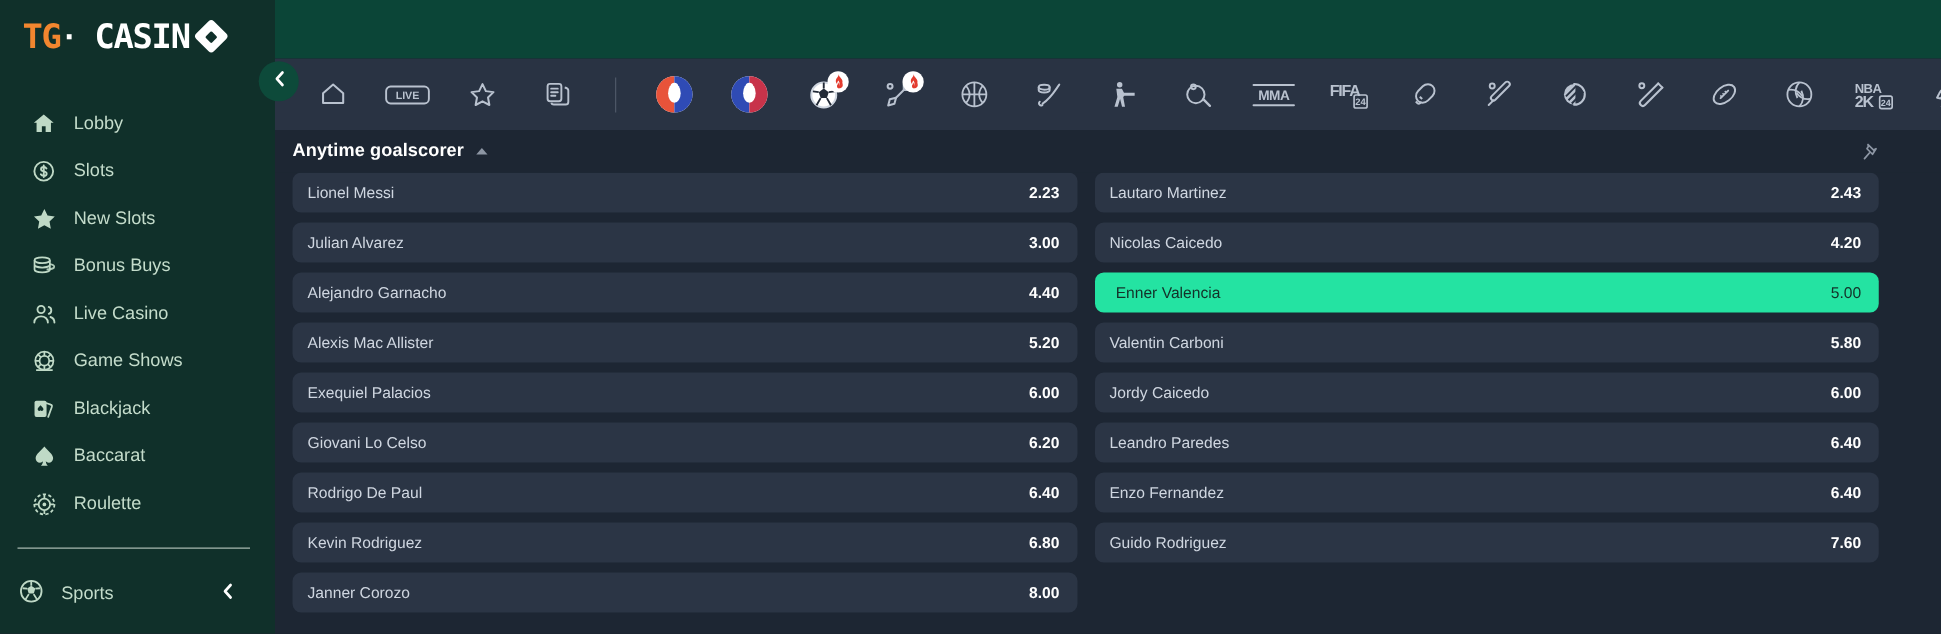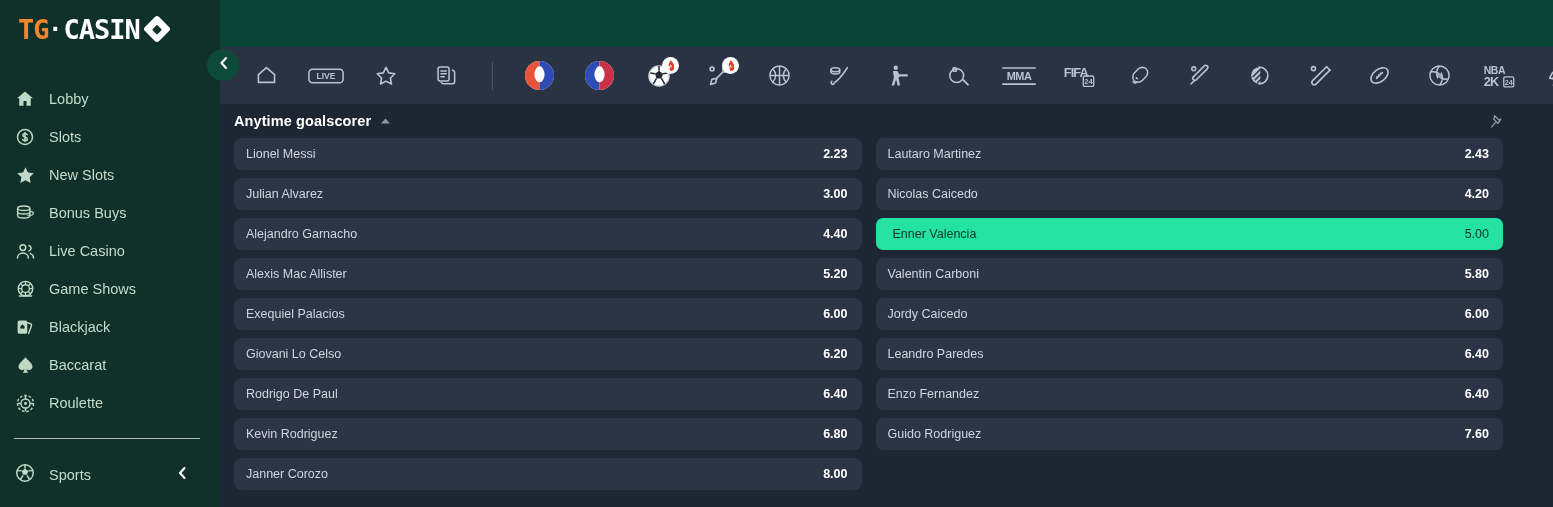--- a/index.html
+++ b/index.html
@@ -21,37 +21,37 @@
     height: 58px; display: flex; align-items: center; padding-left: 18px;
   }
   .logo { display: flex; align-items: center; gap: 2px; }
   .logo-tg {
     font-family: "DejaVu Sans Mono", monospace;
     font-size: 27px; font-weight: 700; color: #f2862f; letter-spacing: -1px;
   }
   .logo-dot { color: #ffffff; font-size: 27px; font-weight: 700; line-height: 1; margin: 0 1px; }
   .logo-casino {
     font-family: "DejaVu Sans Mono", monospace;
-    font-size: 27px; font-weight: 700; color: #ffffff; letter-spacing: -1px;
+    font-size: 27px; font-weight: 700; color: #ffffff; letter-spacing: -1px; margin-left: 12px;
   }
   .logo-diamond {
     width: 20px; height: 20px; background: #ffffff;
     transform: rotate(45deg); margin-left: 5px; position: relative;
     border-radius: 3px;
   }
   .logo-diamond::after {
     content: ""; position: absolute; width: 7px; height: 7px;
     background: #10302a; border-radius: 1px;
     top: 6.5px; left: 6.5px;
   }
 
   .nav { padding-top: 22px; display: flex; flex-direction: column; }
   .nav-item {
     height: 38px; display: flex; align-items: center;
-    padding-left: 14px; gap: 13px; cursor: pointer;
+    padding-left: 24px; gap: 13px; cursor: pointer;
   }
   .nav-item .ico { width: 22px; height: 22px; display:flex; align-items:center; justify-content:center; flex:0 0 22px; }
   .nav-item .ico svg { display:block; }
   .nav-label {
     font-size: 14.5px; color: #c4dccb; font-weight: 400; white-space: nowrap;
   }
   .nav-divider {
     height: 1px; background: #d9e6dc; opacity: .75;
     margin: 16px 20px 0 14px;
   }

